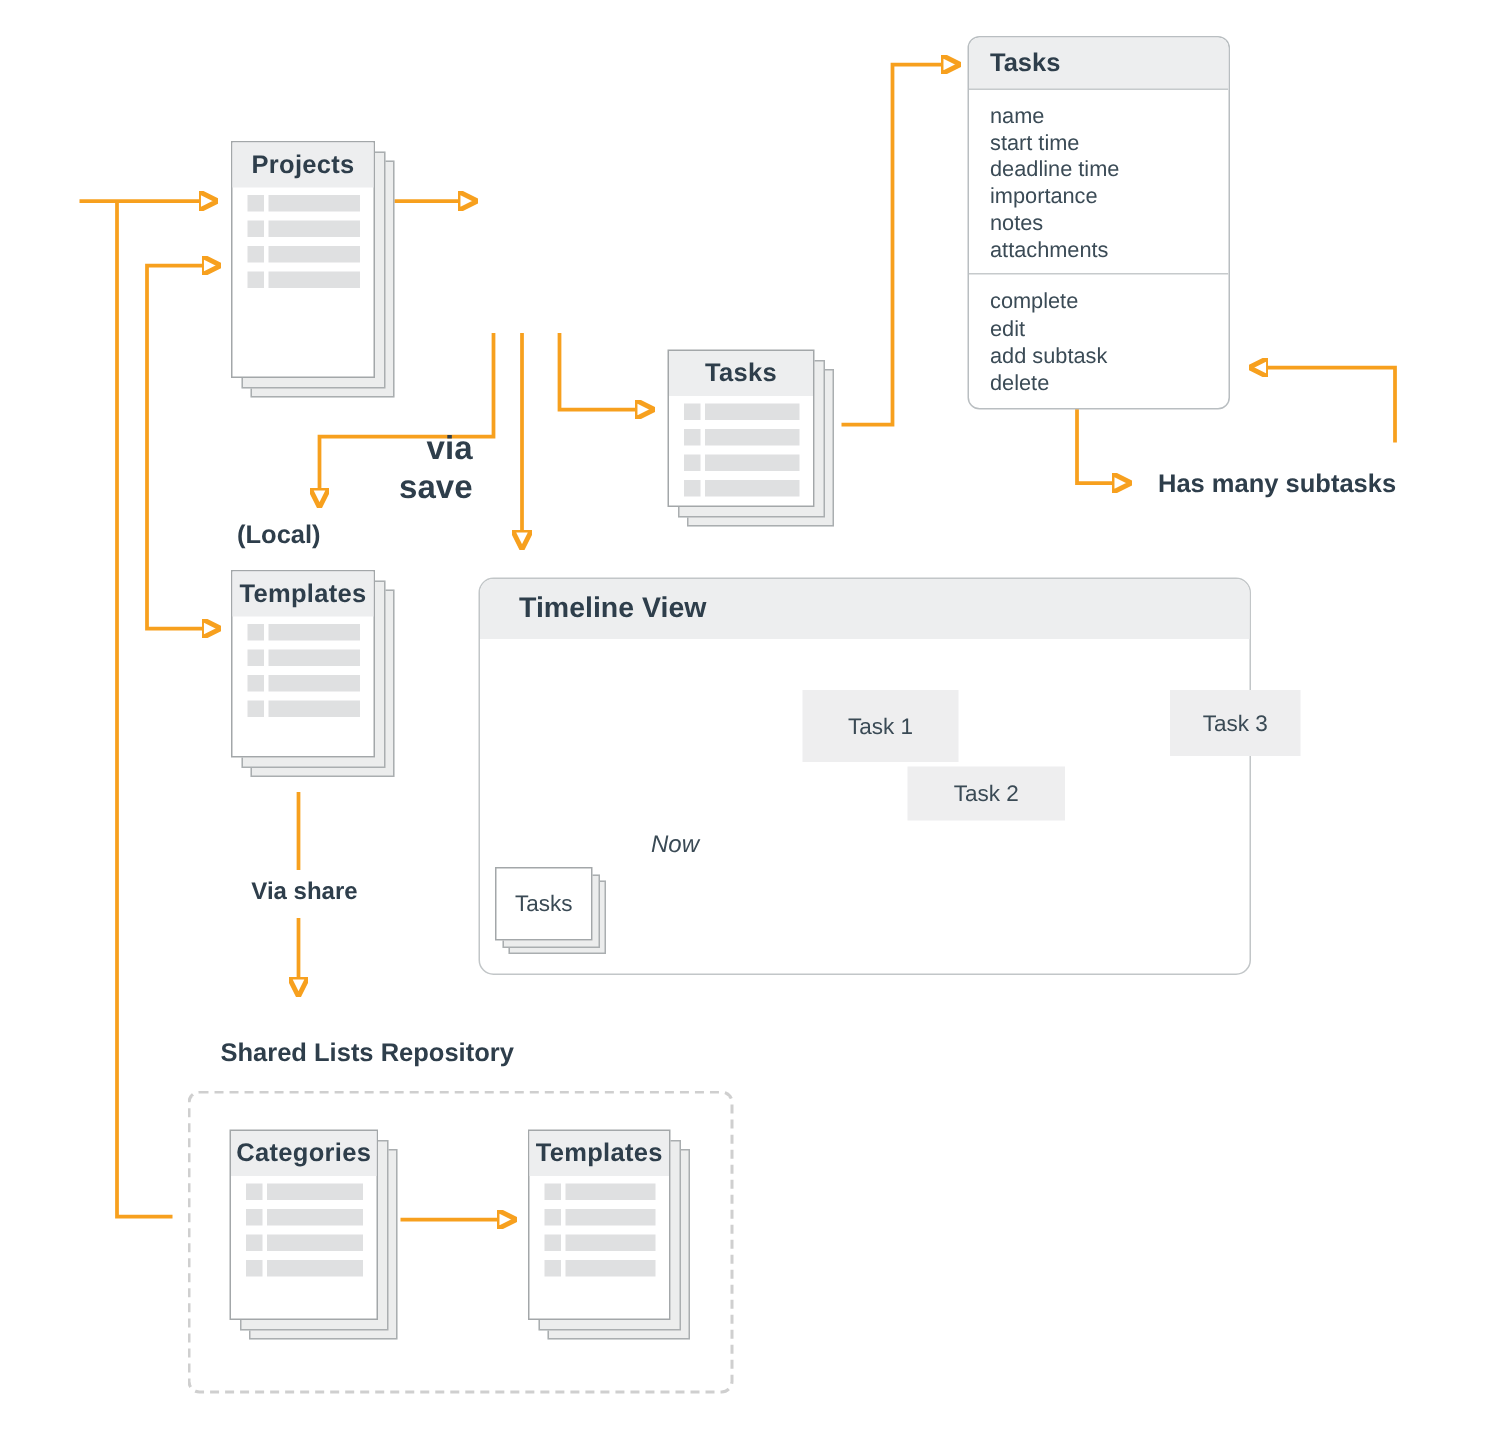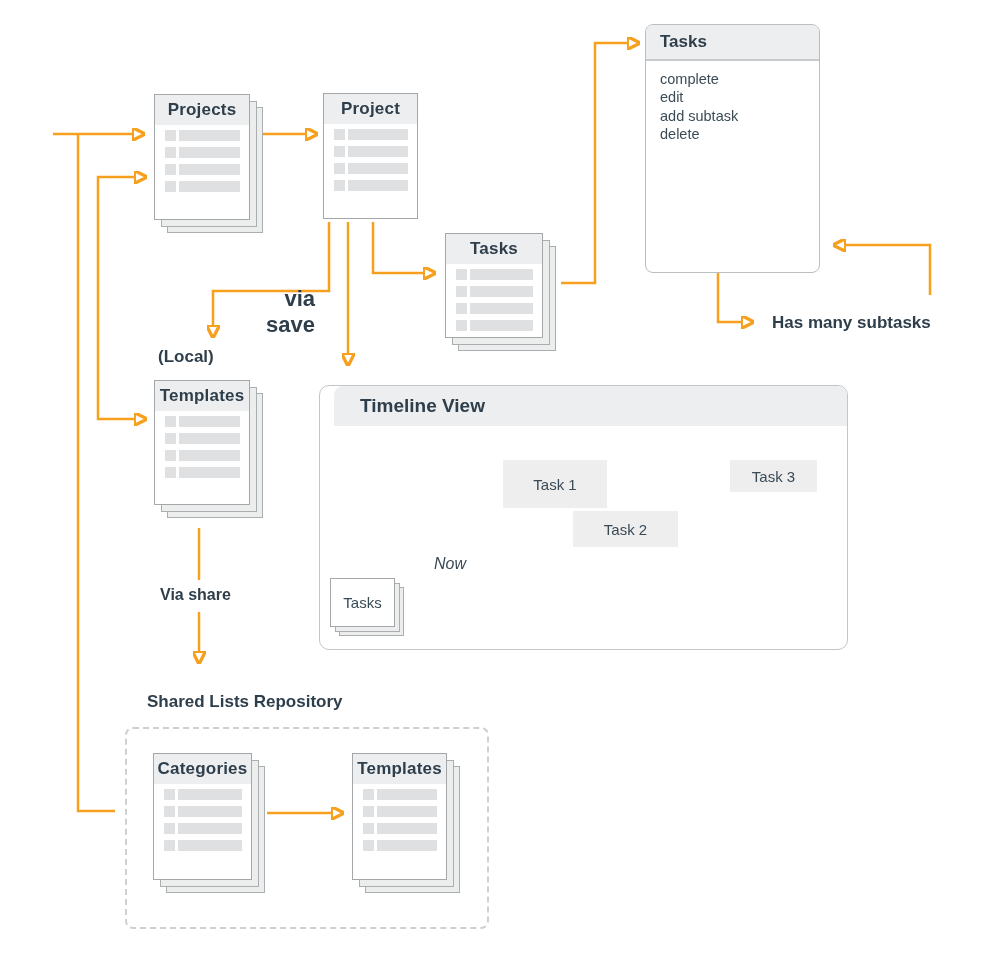--- a/index.html
+++ b/index.html
@@ -32,29 +32,29 @@
   }
   .panel-header{
     flex:0 0 34px;background:#edeeef;border-bottom:1px solid #c6cacc;
     display:flex;align-items:center;padding-left:14px;font-weight:700;font-size:17px;color:#2e3e4b;
   }
   .panel-list{padding:10px 14px 6px 14px;font-size:14.5px;line-height:17.7px;color:#3b4b56;}
   .panel-list.actions{border-top:1px solid #c6cacc;padding-top:9px;line-height:18.4px;}
   
   .timeline{
     position:absolute;left:319px;top:385px;width:513px;height:263px;background:#fff;
-    border:1.5px solid #c2c6c8;border-radius:10px;padding-left:14px;
+    border:1.5px solid #c2c6c8;border-radius:10px;
   }
   .timeline-header{
     height:40px;background:#edeeef;border-radius:9px 9px 0 0;display:flex;align-items:center;
     padding-left:26px;font-weight:700;font-size:19px;color:#2e3e4b;
   }
   .task-block{
     position:absolute;background:#eeeeef;display:flex;align-items:center;justify-content:center;
-    font-size:15px;color:#3a4a55;
+    font-size:15px;color:#3a4a55;margin-left:32px;
   }
   .now-label{position:absolute;left:420px;top:555px;width:60px;text-align:center;font-style:italic;font-size:16px;color:#3a4a55;}
   
   .lbl{position:absolute;font-weight:700;color:#2e3e4b;}
   
   .dashed-box{position:absolute;left:125px;top:727px;width:360px;height:198px;border:2px dashed #cfcfcf;border-radius:8px;}
   
   svg.overlay{position:absolute;left:0;top:0;width:1000px;height:967px;pointer-events:none;}
   svg.overlay path{fill:none;stroke:#F7A01E;stroke-width:2.5px;}
   svg.overlay path.thin{stroke-width:2px;}
@@ -80,21 +80,21 @@
     <path d="M561,283 H595 V43 H628" marker-end="url(#ah)"></path>
     <path d="M718,272 V322 H742" marker-end="url(#ah)"></path>
     <path d="M930,295 V245 H845" marker-end="url(#ah)"></path>
     <path d="M199,528 V580"></path>
     <path d="M199,612 V652" marker-end="url(#ah)"></path>
     <path d="M267,813 H332" marker-end="url(#ah)"></path>
     <path class="thin" d="M320,508 H831"></path>
     <path class="thin" d="M463,459 V548"></path>
   </svg>
 
-  <div class="card" style="left:154px;top:94px;width:96px;height:126px">
+  <div class="card" style="left:154px;top:94px;width:96px;height:158px">
     <div class="layer l2"></div>
     <div class="layer l1"></div>
     <div class="face">
       <div class="card-header">Projects</div>
       <div class="rows">
         <div class="row" style="margin-top:0">
             <span class="sq"></span>
             <span class="bar"></span>
           </div>
         <div class="row">
@@ -106,43 +106,20 @@
             <span class="bar"></span>
           </div>
         <div class="row">
             <span class="sq"></span>
             <span class="bar"></span>
           </div>
       </div>
     </div>
   </div>
 
-  <div class="card" style="left:323px;top:93px;width:95px;height:126px">
-    <div class="face">
-      <div class="card-header">Project</div>
-      <div class="rows">
-        <div class="row" style="margin-top:0">
-            <span class="sq"></span>
-            <span class="bar"></span>
-          </div>
-        <div class="row">
-            <span class="sq"></span>
-            <span class="bar"></span>
-          </div>
-        <div class="row">
-            <span class="sq"></span>
-            <span class="bar"></span>
-          </div>
-        <div class="row">
-            <span class="sq"></span>
-            <span class="bar"></span>
-          </div>
-      </div>
-    </div>
-  </div>
 
   <div class="card" style="left:445px;top:233px;width:98px;height:105px">
     <div class="layer l2"></div>
     <div class="layer l1"></div>
     <div class="face">
       <div class="card-header">Tasks</div>
       <div class="rows">
         <div class="row" style="margin-top:0">
             <span class="sq"></span>
             <span class="bar"></span>
@@ -158,31 +135,39 @@
         <div class="row">
             <span class="sq"></span>
             <span class="bar"></span>
           </div>
       </div>
     </div>
   </div>
 
   <div class="panel" style="left:645px;top:24px;width:173px;height:247px">
     <div class="panel-header">Tasks</div>
+    <div class="panel-list">
+      <div>name</div>
+      <div>start time</div>
+      <div>deadline time</div>
+      <div>importance</div>
+      <div>notes</div>
+      <div>attachments</div>
+    </div>
     <div class="panel-list actions">
       <div>complete</div>
       <div>edit</div>
       <div>add subtask</div>
       <div>delete</div>
     </div>
   </div>
 
   <div class="lbl" style="left:230px;top:286px;width:85px;text-align:right;font-size:22px">via save</div>
   <div class="lbl" style="left:158px;top:347px;font-size:17px">(Local)</div>
-  <div class="lbl" style="left:160px;top:586px;width:86px;font-size:16px">Via share</div>
+  <div class="lbl" style="left:160px;top:586px;width:86px;text-align:center;font-size:16px">Via share</div>
   <div class="lbl" style="left:147px;top:692px;font-size:17px">Shared Lists Repository</div>
   <div class="lbl" style="left:772px;top:313px;font-size:17px">Has many subtasks</div>
 
   <div class="card" style="left:154px;top:380px;width:96px;height:125px">
     <div class="layer l2"></div>
     <div class="layer l1"></div>
     <div class="face">
       <div class="card-header">Templates</div>
       <div class="rows">
         <div class="row" style="margin-top:0">
@@ -203,21 +188,21 @@
           </div>
       </div>
     </div>
   </div>
 
   <div class="timeline">
     <div class="timeline-header">Timeline View</div>
   </div>
   <div class="task-block" style="left:503px;top:460px;width:104px;height:48px">Task 1</div>
   <div class="task-block" style="left:573px;top:511px;width:105px;height:36px">Task 2</div>
-  <div class="task-block" style="left:730px;top:460px;width:87px;height:32px">Task 3</div>
+  <div class="task-block" style="left:748px;top:460px;width:87px;height:44px">Task 3</div>
   <div class="now-label">Now</div>
   <div class="card mini" style="left:330px;top:578px;width:65px;height:49px">
     <div class="layer l2"></div>
     <div class="layer l1"></div>
     <div class="face">Tasks</div>
   </div>
 
   <div class="dashed-box"></div>
 
   <div class="card" style="left:153px;top:753px;width:99px;height:127px">

